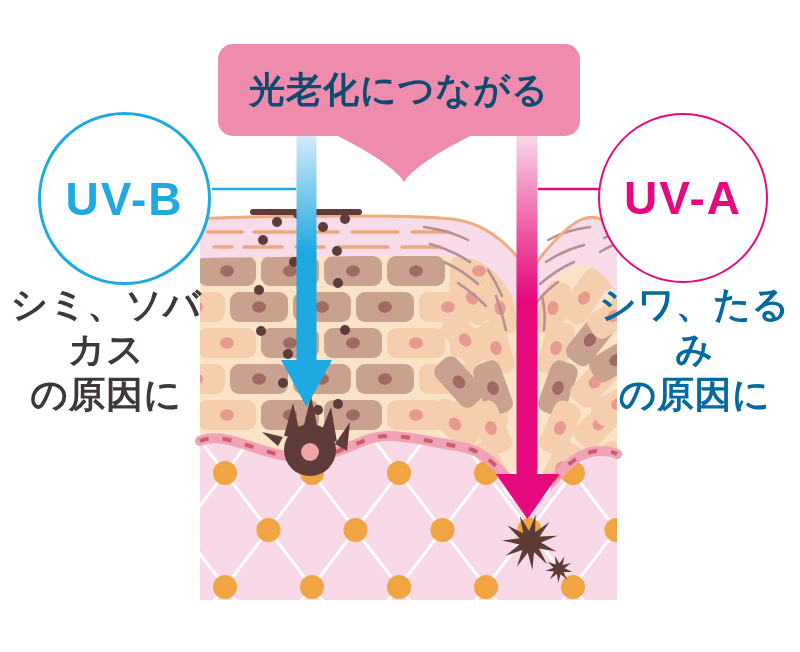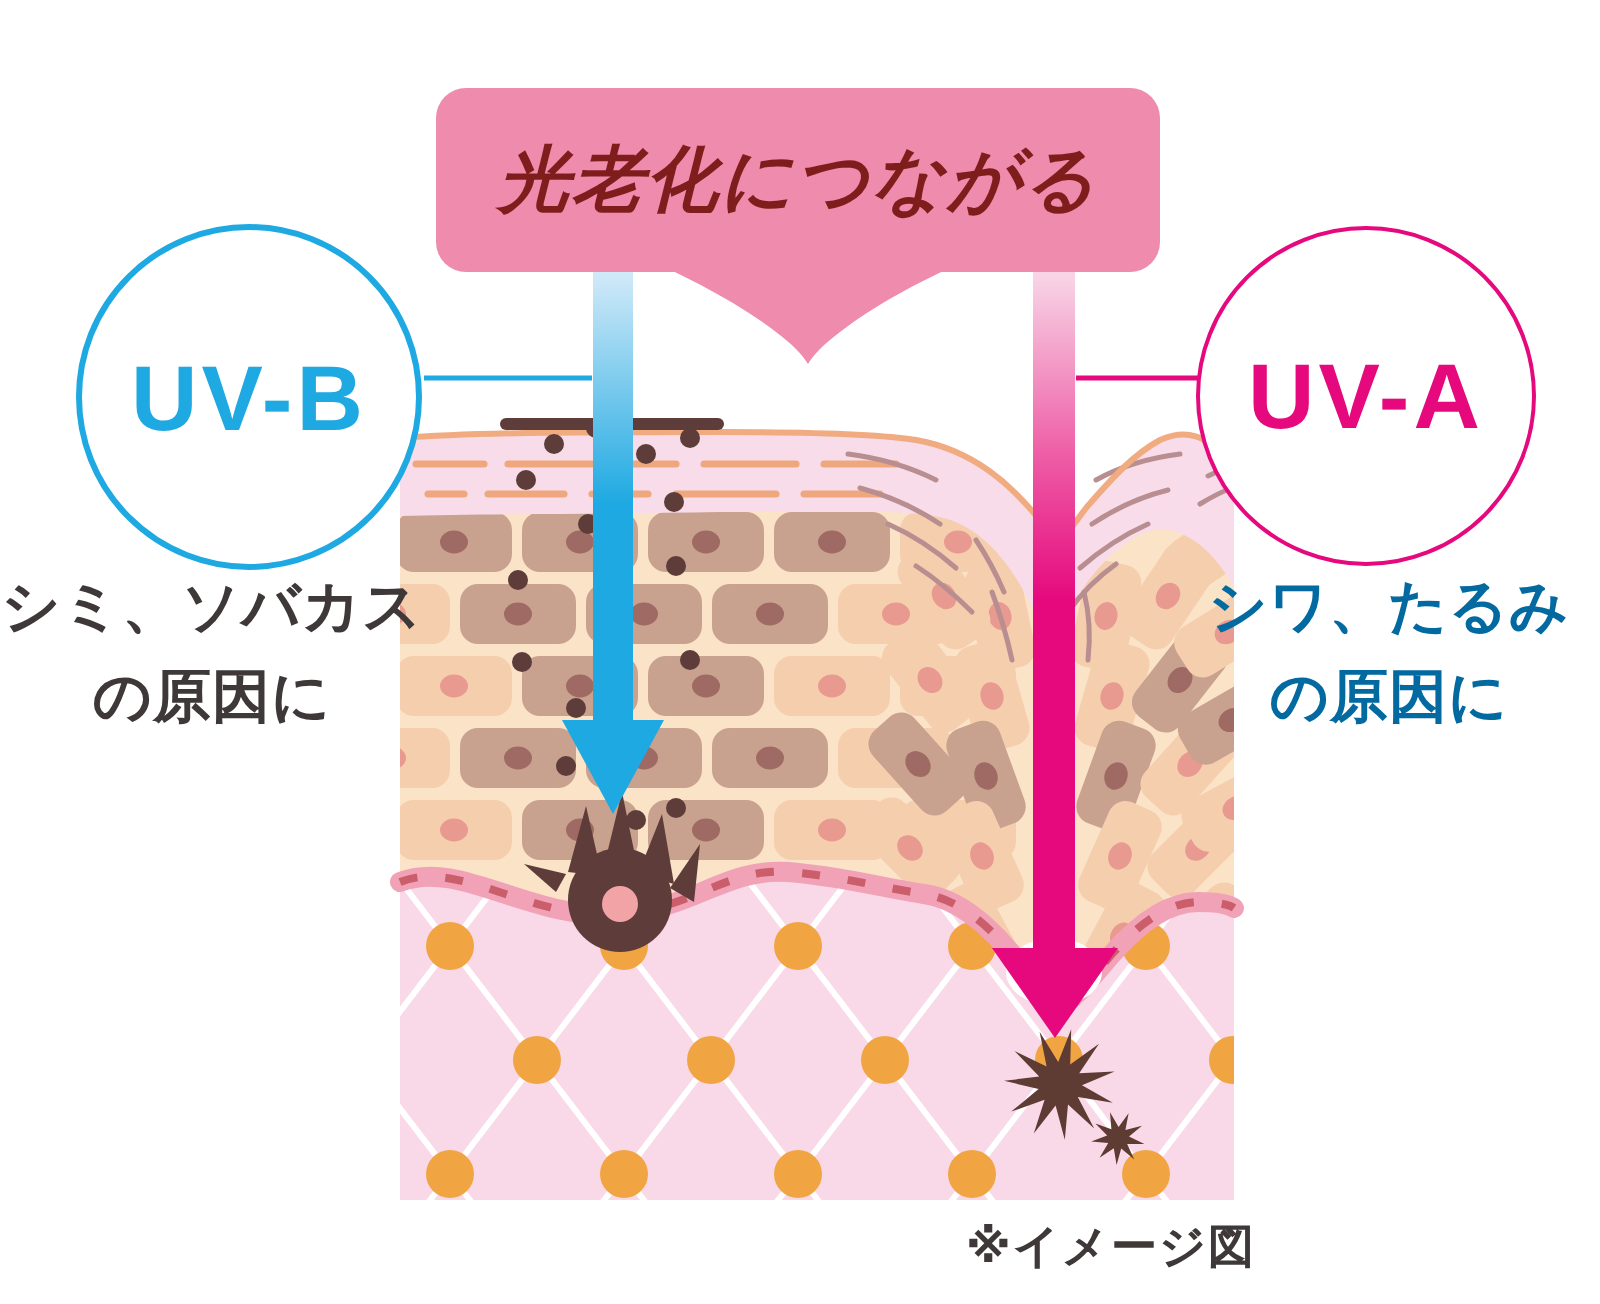--- a/index.html
+++ b/index.html
@@ -4,33 +4,33 @@
 <style>
   html,body{margin:0;padding:0;background:#fff;}
   .stage{
     position:relative;width:800px;height:652px;margin:0 auto;overflow:hidden;
     background:#fff;font-family:"Liberation Sans","DejaVu Sans",sans-serif;
   }
   .stage svg{position:absolute;left:0;top:0;}
   .banner{
     position:absolute;left:218px;top:44px;width:362px;height:92px;
     border-radius:15px;display:flex;flex-direction:column;align-items:center;justify-content:center;
-    color:#7f1d1d;font-size:36px;font-weight:700;line-height:44px;letter-spacing:1px;z-index:4;font-style:italic;
+    color:#0c4a6e;font-size:36px;font-weight:700;line-height:44px;letter-spacing:1px;z-index:4;
   }
   .badge{
     position:absolute;border-radius:50%;background:#fff;display:flex;align-items:center;justify-content:center;
     box-sizing:border-box;z-index:5;
   }
   .badge.uvb{left:38px;top:112px;width:173px;height:173px;border:3px solid #1ea9e2;}
   .badge.uva{left:598px;top:113px;width:170px;height:170px;border:2px solid #e6097e;}
   .badge-label{font-size:46px;font-weight:700;letter-spacing:2px;}
   .badge.uvb .badge-label{color:#1ea9e2;}
   .badge.uva .badge-label{color:#e6097e;}
   .caption{
-    position:absolute;text-align:center;font-size:29px;font-weight:700;line-height:45px;
+    position:absolute;text-align:center;font-size:37px;font-weight:700;line-height:45px;
     color:#3e3938;z-index:3;letter-spacing:0.5px;
   }
   .caption-left{left:0;top:282px;width:212px;}
   .caption-right{left:592px;top:282px;width:205px;}
   .note{
     position:absolute;left:450px;top:608px;width:178px;text-align:right;
     font-size:23px;font-weight:600;color:#3e3938;z-index:3;letter-spacing:1px;
   }
 </style>
 </head>
@@ -372,14 +372,13 @@
 
   <div class="caption caption-left" style="color: rgb(62, 57, 56);">
     <div>シミ、ソバカス</div>
     <div>の原因に</div>
   </div>
   <div class="caption caption-right" style="color: #0369a1;">
     <div>シワ、たるみ</div>
     <div>の原因に</div>
   </div>
 
-  <div class="note" style="color: rgb(62, 57, 56);">※イメージ図</div>
 </div>
 
 </body></html>

